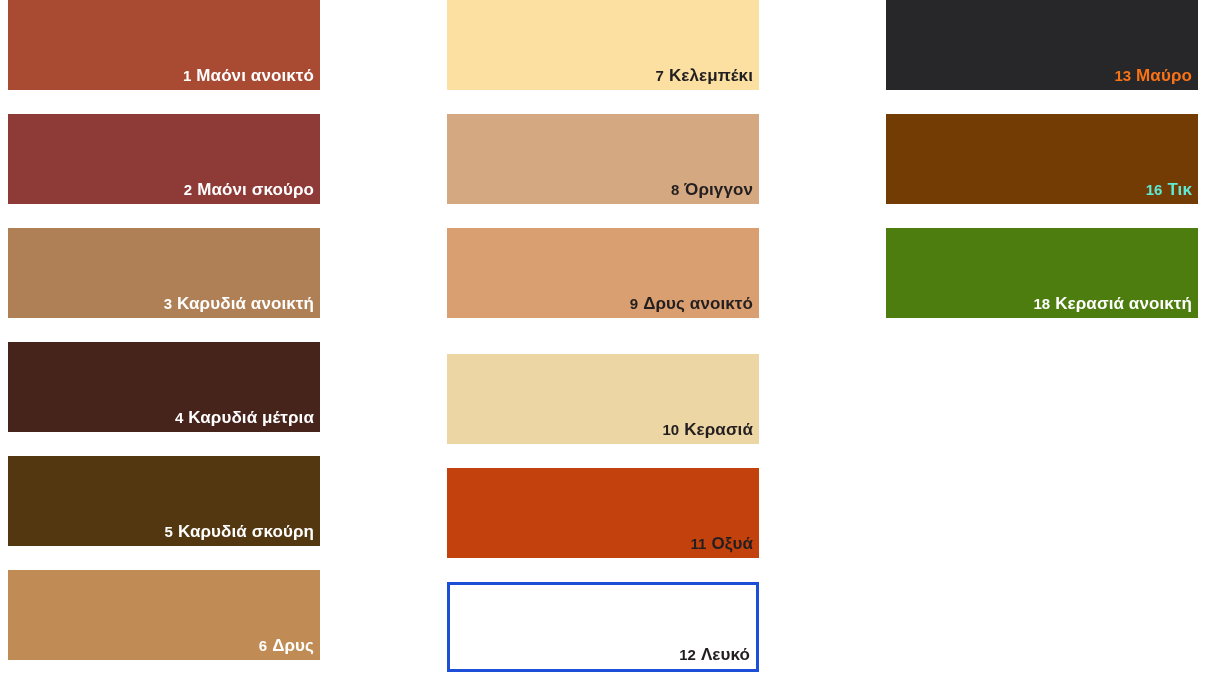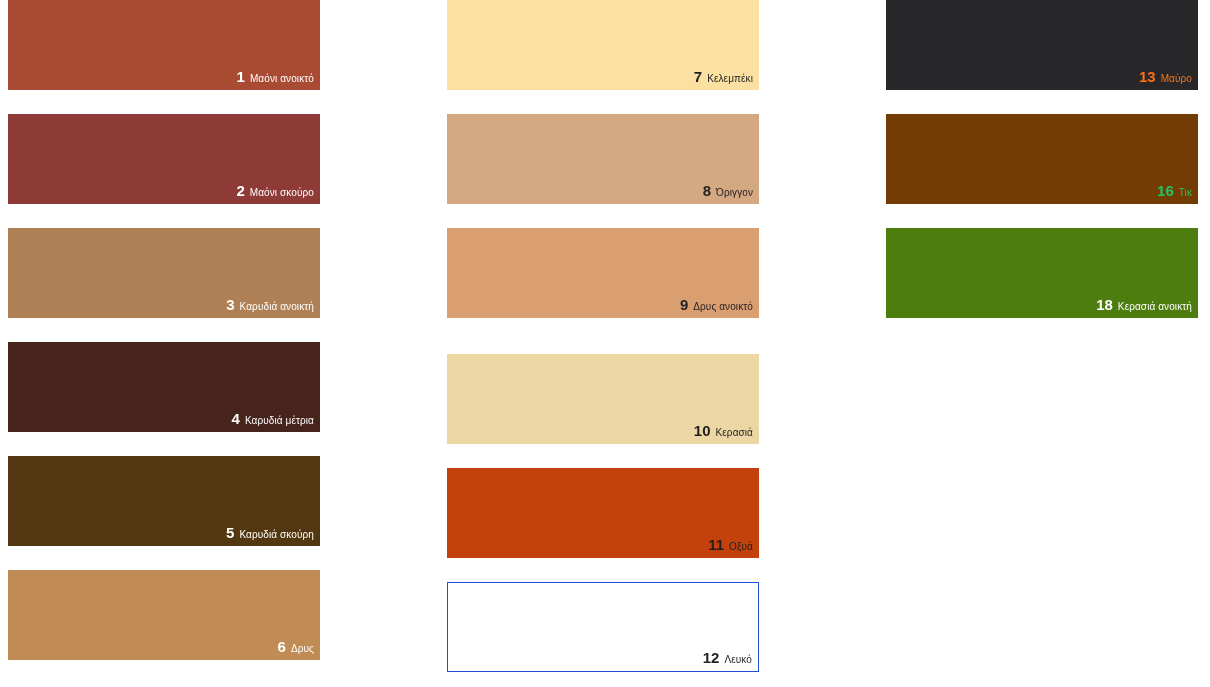--- a/index.html
+++ b/index.html
@@ -32,38 +32,38 @@
     position: relative;
     width: 312px;
     height: 90px;
     margin-bottom: 24px;
     box-sizing: border-box;
     display: flex;
     align-items: flex-end;
     justify-content: flex-end;
   }
   .swatch.bordered {
-    border: 1px solid #1d4ed8;
+    border: 3px solid #1d4ed8;
   }
   .swatch-label {
     display: flex;
     align-items: baseline;
     gap: 5px;
     padding: 0 6px 6px 0;
     white-space: nowrap;
     line-height: 1;
   }
   .swatch-number {
     font-size: 15px;
     font-weight: bold;
     letter-spacing: 0px;
   }
   .swatch-name {
-    font-size: 10px;
-    font-weight: normal;
+    font-size: 17px;
+    font-weight: bold;
     letter-spacing: 0.1px;
   }
 </style>
 </head>
 <body>
 
 <div id="palette-board">
 
   <div class="swatch-column" id="column-1">
       <div class="swatch" style="background: rgb(169, 75, 51);">
@@ -142,21 +142,21 @@
       </div>
     </div>
   <div class="swatch-column" id="column-3">
       <div class="swatch" style="background: rgb(39, 39, 41);">
         <div class="swatch-label" style="color: #f97316;">
           <span class="swatch-number">13</span>
           <span class="swatch-name">Μαύρο</span>
         </div>
       </div>
       <div class="swatch" style="background: rgb(116, 60, 5);">
-        <div class="swatch-label" style="color: #22c55e;">
+        <div class="swatch-label" style="color: #5eead4;">
           <span class="swatch-number">16</span>
           <span class="swatch-name">Τικ</span>
         </div>
       </div>
       <div class="swatch" style="background: #4d7c0f;">
         <div class="swatch-label" style="color: rgb(255, 255, 255);">
           <span class="swatch-number">18</span>
           <span class="swatch-name">Κερασιά ανοικτή</span>
         </div>
       </div>

